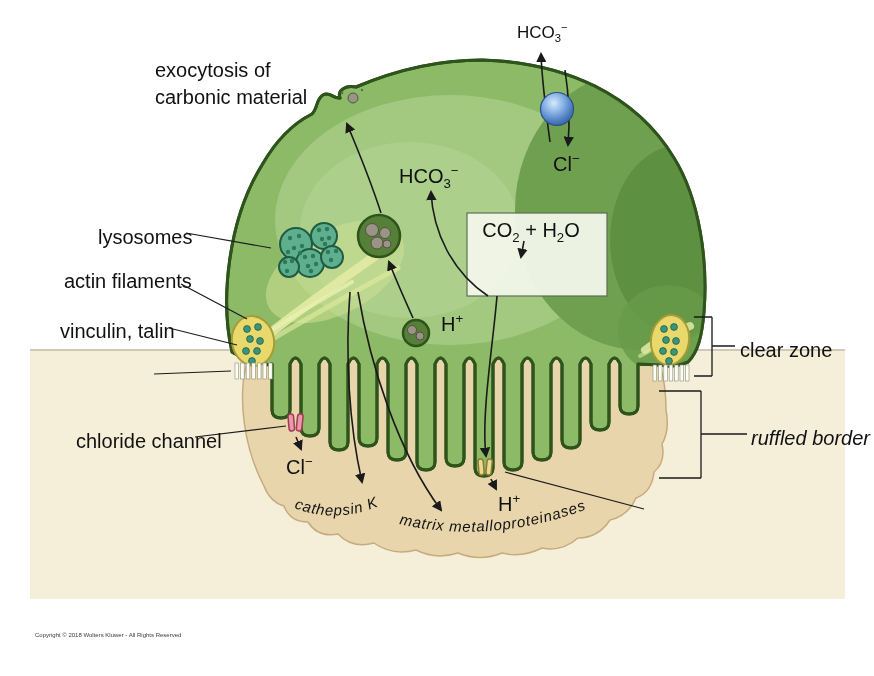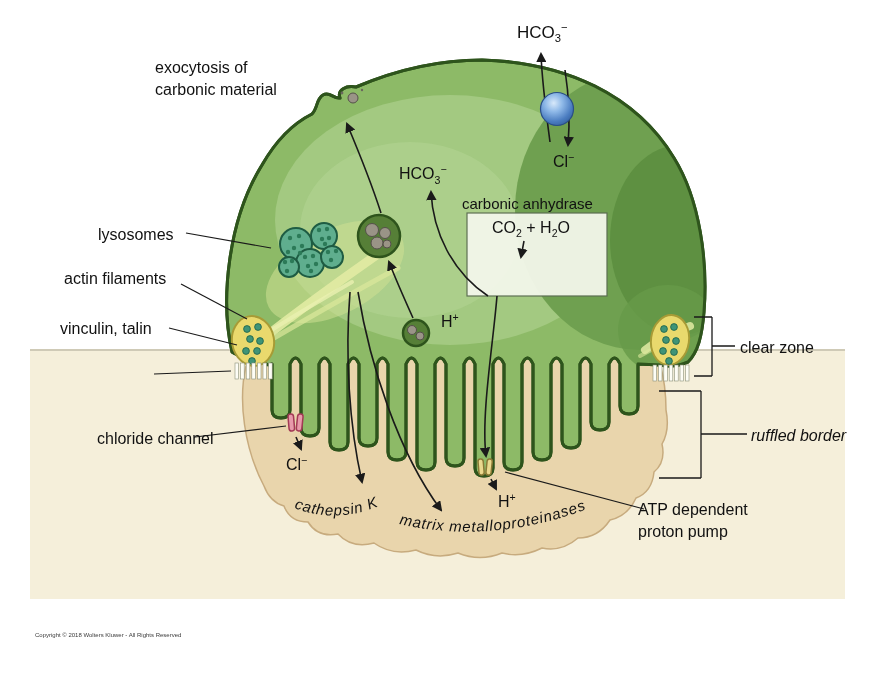--- a/index.html
+++ b/index.html
@@ -1,19 +1,19 @@
 <!DOCTYPE html>
 <html><head>
 <meta charset="utf-8">
 <style>
   html,body{margin:0;padding:0;background:#fff;}
   #stage{position:relative;width:874px;height:676px;background:#fff;overflow:hidden;
          font-family:"Liberation Sans",sans-serif;color:#111;}
   #art{position:absolute;left:0;top:0;}
-  .lbl{position:absolute;font-size:16px;line-height:1.35;white-space:nowrap;color:#111;}
+  .lbl{position:absolute;font-size:20px;line-height:1.35;white-space:nowrap;color:#111;}
   .lbl sub{font-size:.66em;}
   .lbl sup{font-size:.66em;}
   .sm{font-size:15px;}
   .big{font-size:17px;}
   .boxtxt{width:128px;text-align:center;}
   .copyright{font-size:6px;color:#3a3a3a;}
   .curvetext{font-size:15px;font-style:italic;fill:#111;letter-spacing:0.8px;}
   .cell-fill{fill:#8dba67;stroke:#2e541c;stroke-width:3;stroke-linejoin:round;}
   .cell-stroke{fill:none;stroke:#2e541c;stroke-width:3;stroke-linejoin:round;}
   .arrow{fill:none;stroke:#1a1a1a;stroke-width:1.6;}
@@ -259,60 +259,54 @@
 
 <div class="lbl" style="left:64px;top:268px;">
   <span>actin filaments</span>
 </div>
 
 <div class="lbl" style="left:60px;top:318px;">
   <span>vinculin, talin</span>
 </div>
 
 
-<div class="lbl" style="left:76px;top:428px;margin-left:21px;">
+<div class="lbl" style="left:76px;top:428px;">
   <span>chloride channel</span>
 </div>
 
 <div class="lbl big" style="left:517px;top:20px;">
   <span>HCO</span><sub>3</sub><sup>−</sup>
 </div>
 
 <div class="lbl" style="left:553px;top:150px;">
   <span>Cl</span><sup>−</sup>
 </div>
 
 <div class="lbl" style="left:399px;top:162px;">
   <span>HCO</span><sub>3</sub><sup>−</sup>
 </div>
 
-<div class="lbl sm" style="left:462px;top:194px;">
-  <span>carbonic anhydrase</span>
-</div>
 
 <div class="lbl boxtxt" style="left:467px;top:217px;">
   <span>CO</span><sub>2</sub><span> + H</span><sub>2</sub><span>O</span>
 </div>
 
 
 <div class="lbl" style="left:441px;top:310px;">
   <span>H</span><sup>+</sup>
 </div>
 
 <div class="lbl" style="left:740px;top:337px;">
   <span>clear zone</span>
 </div>
 
 <div class="lbl" style="left:751px;top:425px;font-style:italic;">
   <span>ruffled border</span>
 </div>
 
-<div class="lbl" style="left:638px;top:499px;">
-  <span>ATP dependent</span><br><span>proton pump</span>
-</div>
 
 <div class="lbl" style="left:498px;top:490px;">
   <span>H</span><sup>+</sup>
 </div>
 
 <div class="lbl" style="left:286px;top:453px;">
   <span>Cl</span><sup>−</sup>
 </div>
 
 <div class="lbl copyright" style="left:35px;top:631px;">

